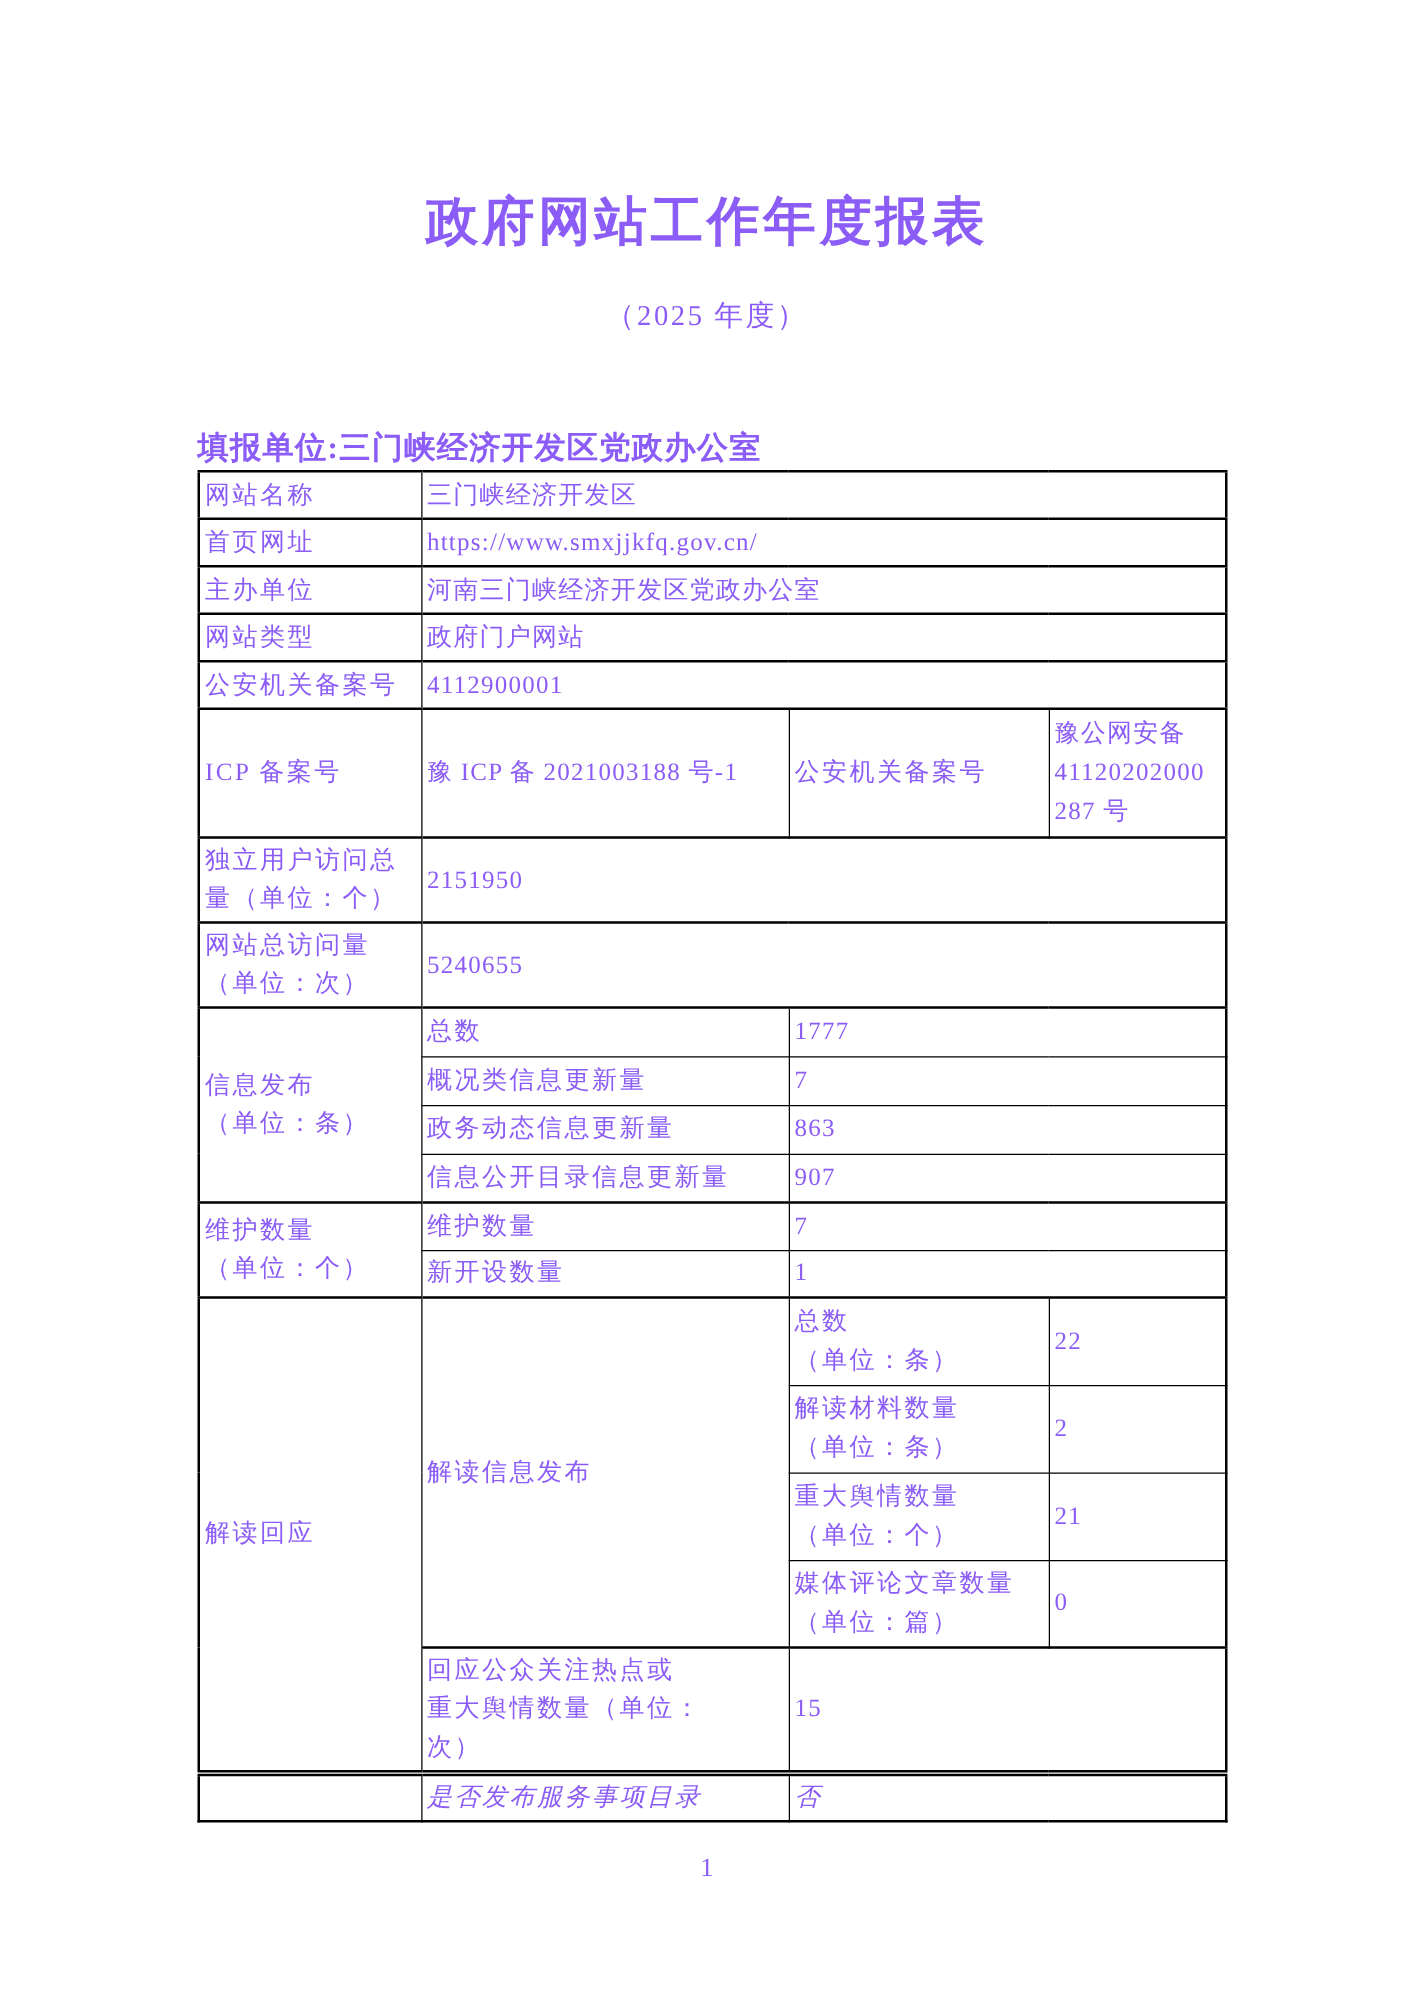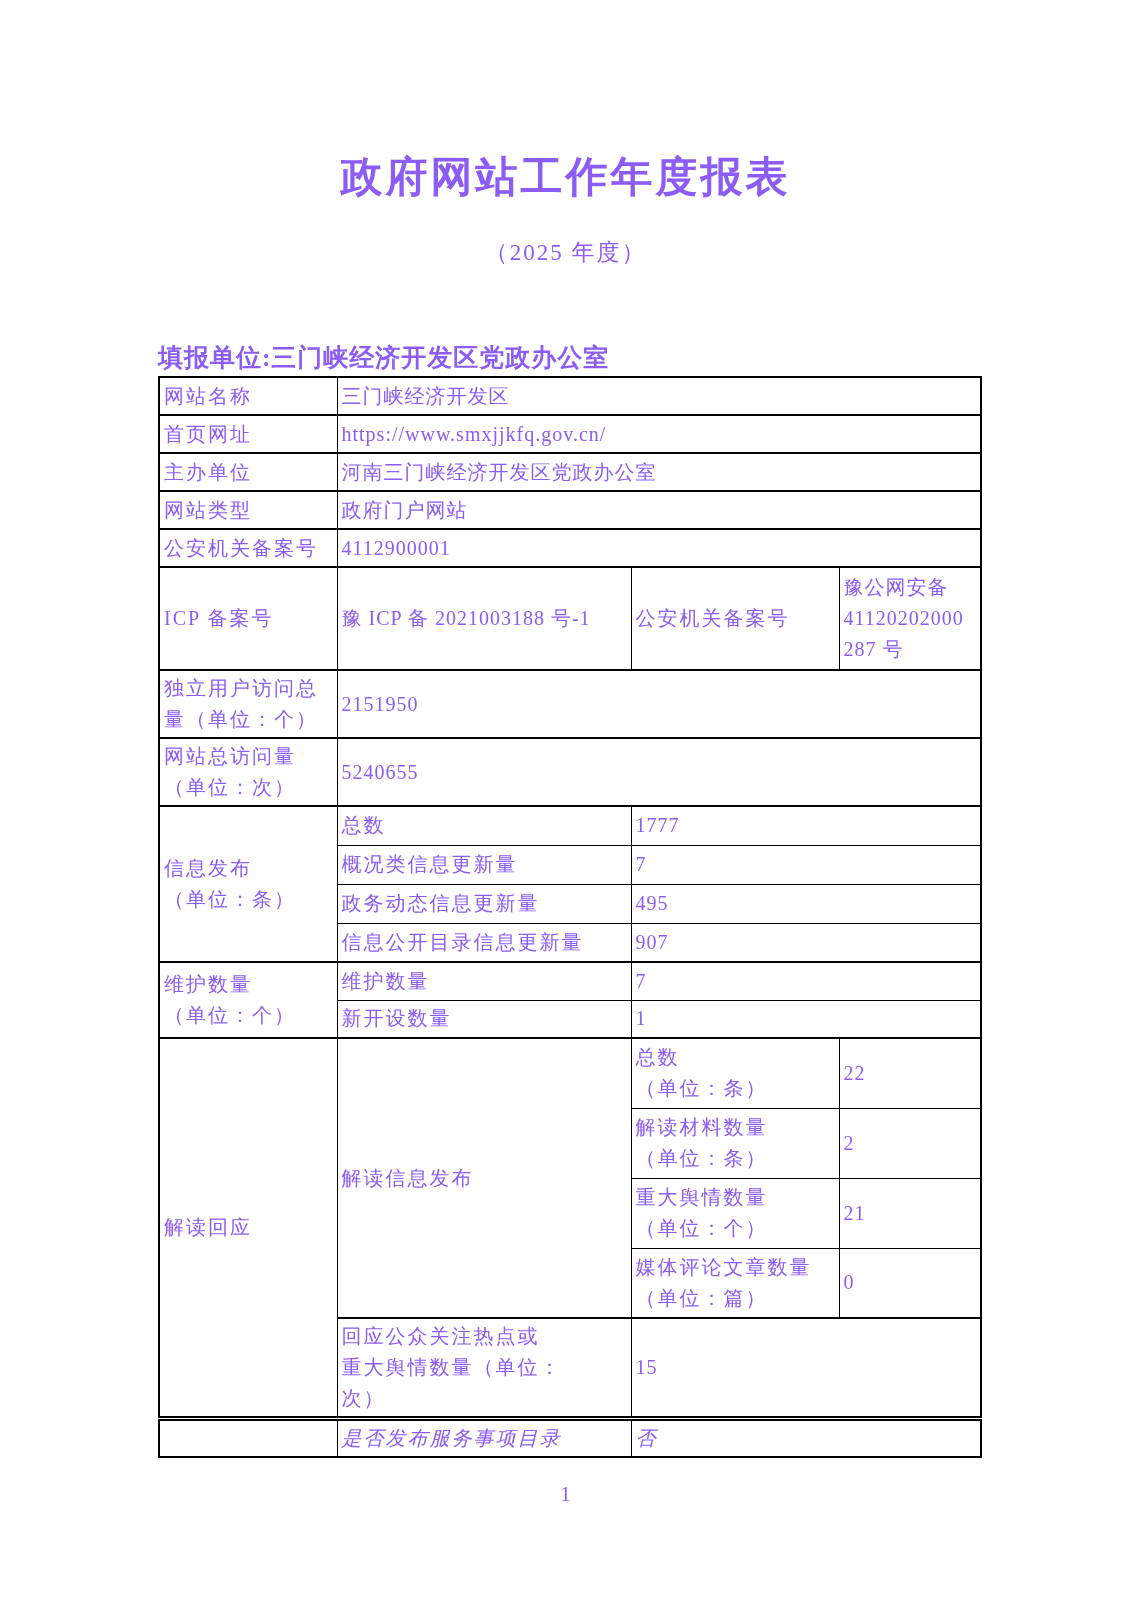--- a/index.html
+++ b/index.html
@@ -119,21 +119,21 @@
 （单位：条）</td>
         <td class="lab gt">总数</td>
         <td class="val gt" colspan="2">1777</td>
       </tr>
       <tr class="h39">
         <td class="lab">概况类信息更新量</td>
         <td class="val" colspan="2">7</td>
       </tr>
       <tr class="h39">
         <td class="lab">政务动态信息更新量</td>
-        <td class="val" colspan="2">495</td>
+        <td class="val" colspan="2">863</td>
       </tr>
       <tr class="h39">
         <td class="lab">信息公开目录信息更新量</td>
         <td class="val" colspan="2">907</td>
       </tr>
 
       <tr class="h38">
         <td class="lab gt" rowspan="2">维护数量
 （单位：个）</td>
         <td class="lab gt">维护数量</td>

